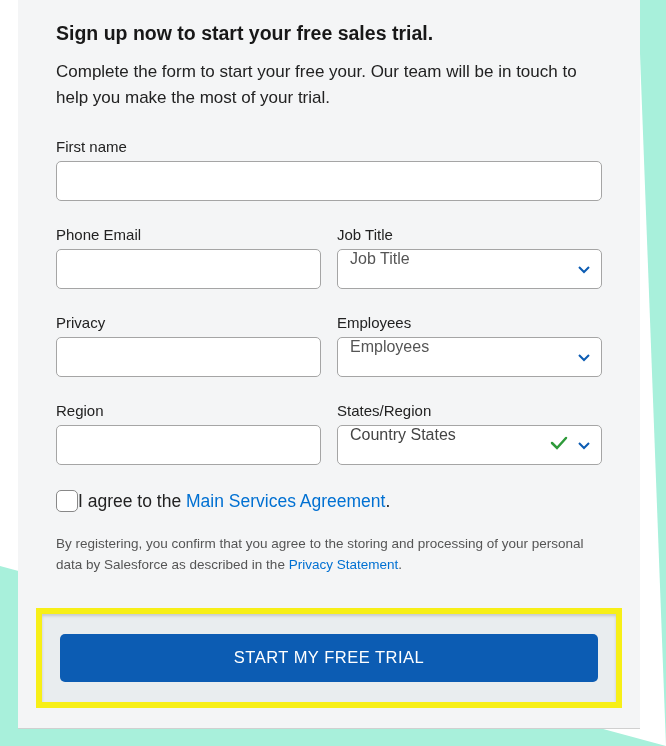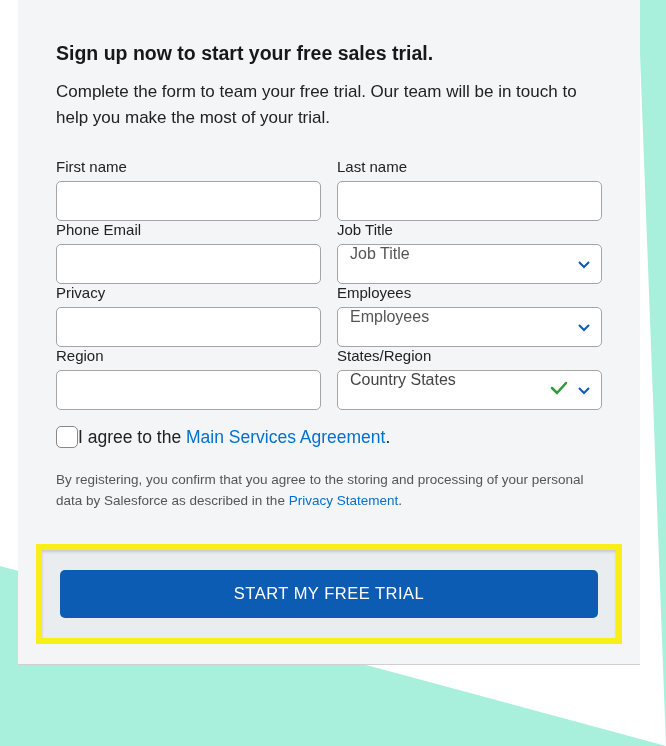--- a/index.html
+++ b/index.html
@@ -32,39 +32,39 @@
       border-left: 666px solid #a8f0db;
       z-index: 0;
     }
     .card {
       position: absolute;
       top: 0;
       left: 18px;
       width: 622px;
       background: #f4f5f6;
       z-index: 1;
-      padding: 42px 38px 20px 38px;
+      padding: 22px 38px 20px 38px;
       border-bottom: 1px solid #d0d0d0;
     }
     .heading {
       font-size: 19.5px;
       font-weight: 700;
       color: #181818;
       margin-bottom: 14px;
     }
     .subheading {
       font-size: 17px;
       color: #222;
       line-height: 1.5;
       margin-bottom: 28px;
     }
     .form-row {
       display: flex;
       gap: 16px;
-      margin-bottom: 0;
+      margin-bottom: 25px;
     }
     .form-col { flex: 1; }
     .label {
       font-size: 15px;
       color: #222;
       margin-bottom: 6px;
       display: block;
     }
     .input, .select {
       width: 100%;
@@ -147,29 +147,25 @@
   </style>
 </head>
 <body>
 
 <div class="bg-triangle-right"></div>
 <div class="bg-triangle-bottom"></div>
 
 <div class="card">
 
   <h1 class="heading">Sign up now to start your free sales trial.</h1>
-  <p class="subheading">Complete the form to team your free trial. Our team will be in touch to help you make the most of your trial.</p>
+  <p class="subheading">Complete the form to start your free your. Our team will be in touch to help you make the most of your trial.</p>
 
   <div class="form-row">
     <div class="form-col">
       <label class="label">First name</label>
-      <input class="input" type="text" style="">
-    </div>
-    <div class="form-col">
-      <label class="label">Last name</label>
       <input class="input" type="text" style="">
     </div>
   </div>
 
   <div class="form-row">
     <div class="form-col">
       <label class="label">Phone Email</label>
       <input class="input" type="email" style="">
     </div>
     <div class="form-col">

